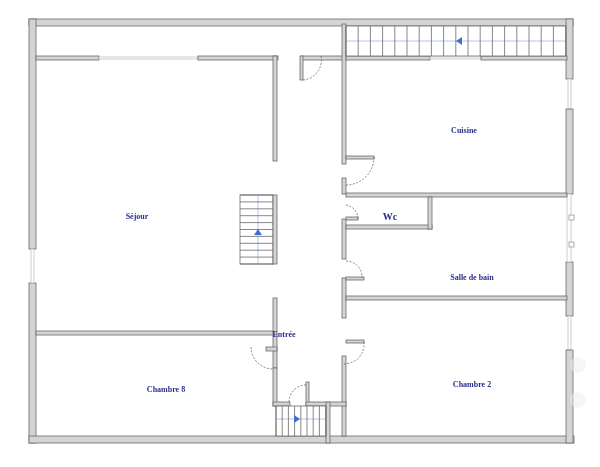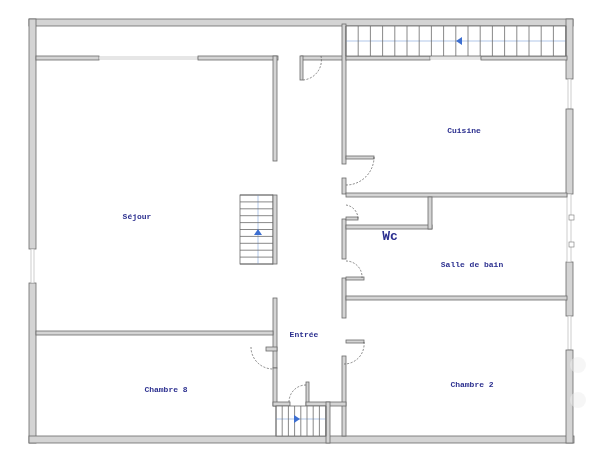--- a/index.html
+++ b/index.html
@@ -1,19 +1,19 @@
 <!DOCTYPE html>
 <html><head>
 <meta charset="utf-8">
 <style>
   html, body { margin:0; padding:0; background:#ffffff; }
   body { width:600px; height:467px; position:relative; overflow:hidden; font-family:"Liberation Sans", sans-serif; }
   svg { position:absolute; left:0; top:0; }
-  .room-label { position:absolute; color:#2b2f8f; font-size:8px; font-weight:bold; font-family:Liberation Mono, monospace; transform:translate(-50%,-50%); white-space:nowrap; }
-  .room-label.wc { font-size:13px;margin-top:20px; }
+  .room-label { position:absolute; color:#2b2f8f; font-size:8px; font-weight:bold; font-family:Liberation Serif, serif; transform:translate(-50%,-50%); white-space:nowrap; }
+  .room-label.wc { font-size:10px; }
   .wall { fill:#d4d4d4; stroke:#6a6a6a; stroke-width:0.8; }
   .win { fill:#ffffff; stroke:#b8b8b8; stroke-width:0.7; }
   .door { fill:none; stroke:#555; stroke-width:0.7; stroke-dasharray:2 1.5; }
   .stair-line { stroke:#6a6a6a; stroke-width:0.8; }
   .stair-axis { stroke:#8fb0e0; stroke-width:0.7; }
   .arrow { fill:#3d6fd1; }
 </style>
 </head>
 <body>
 
@@ -155,16 +155,16 @@
 
   <g opacity="0.5">
     <circle cx="578" cy="365" r="8" fill="#eee"></circle>
     <circle cx="578" cy="400" r="8" fill="#eee"></circle>
   </g>
 </svg>
 
 <div class="room-label" style="left:137px;top:216px">Séjour</div>
 <div class="room-label" style="left:464px;top:130px">Cuisine</div>
 <div class="room-label wc" style="left:390px;top:216px">Wc</div>
-<div class="room-label" style="left:472px;top:264px">Salle de bain</div>
-<div class="room-label" style="left:304px;top:334px">Entrée</div>
+<div class="room-label" style="left:472px;top:277px">Salle de bain</div>
+<div class="room-label" style="left:284px;top:334px">Entrée</div>
 <div class="room-label" style="left:166px;top:389px">Chambre 8</div>
 <div class="room-label" style="left:472px;top:384px">Chambre 2</div>
 
 </body></html>

